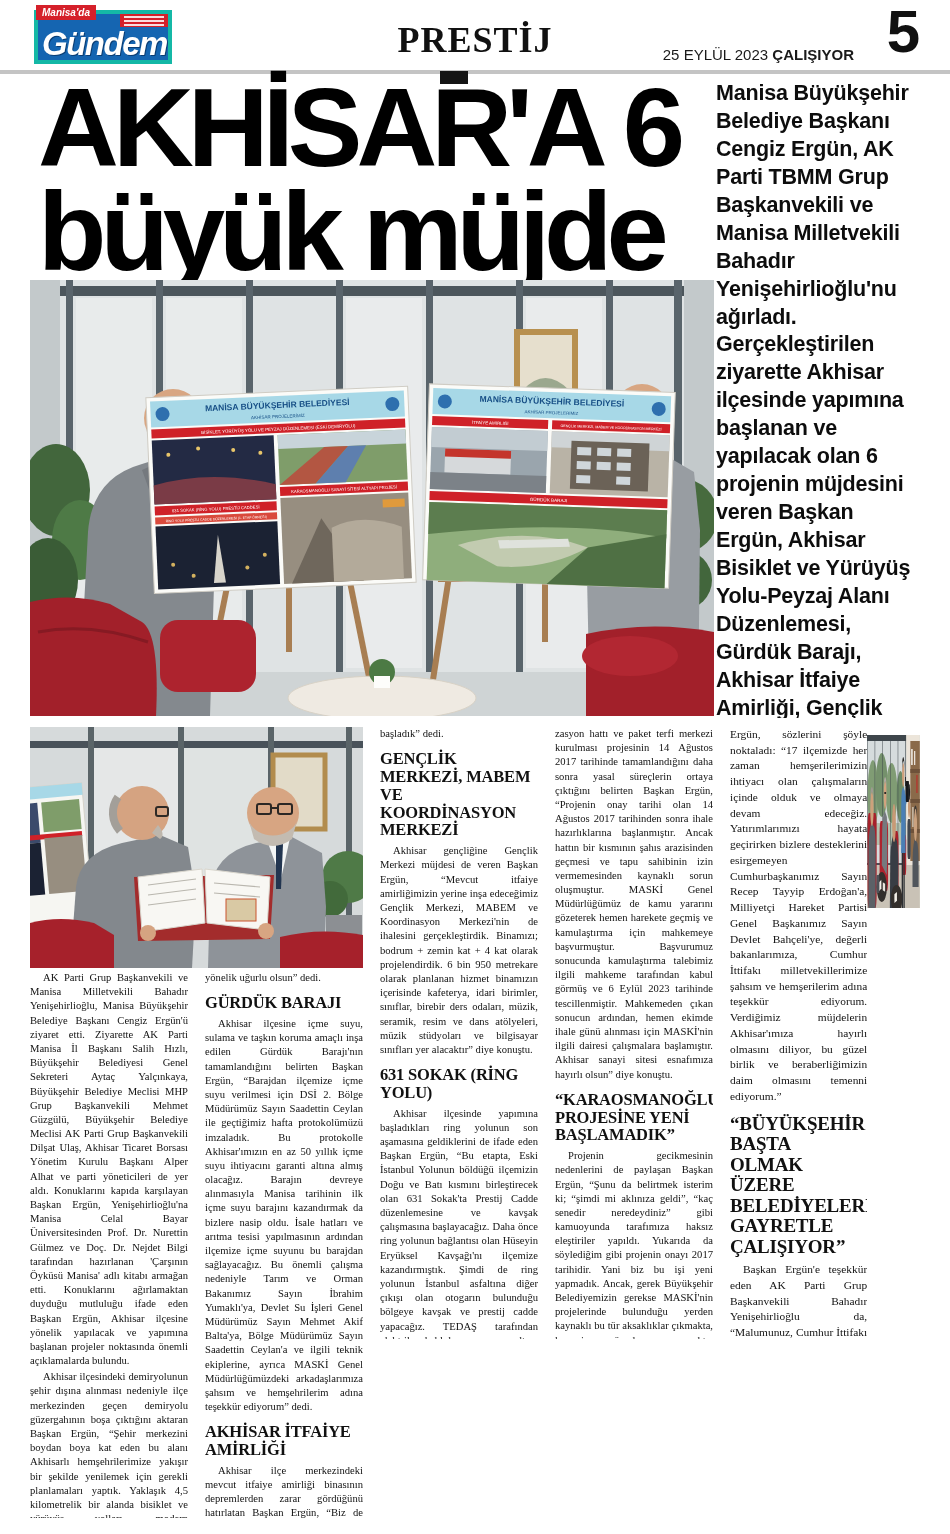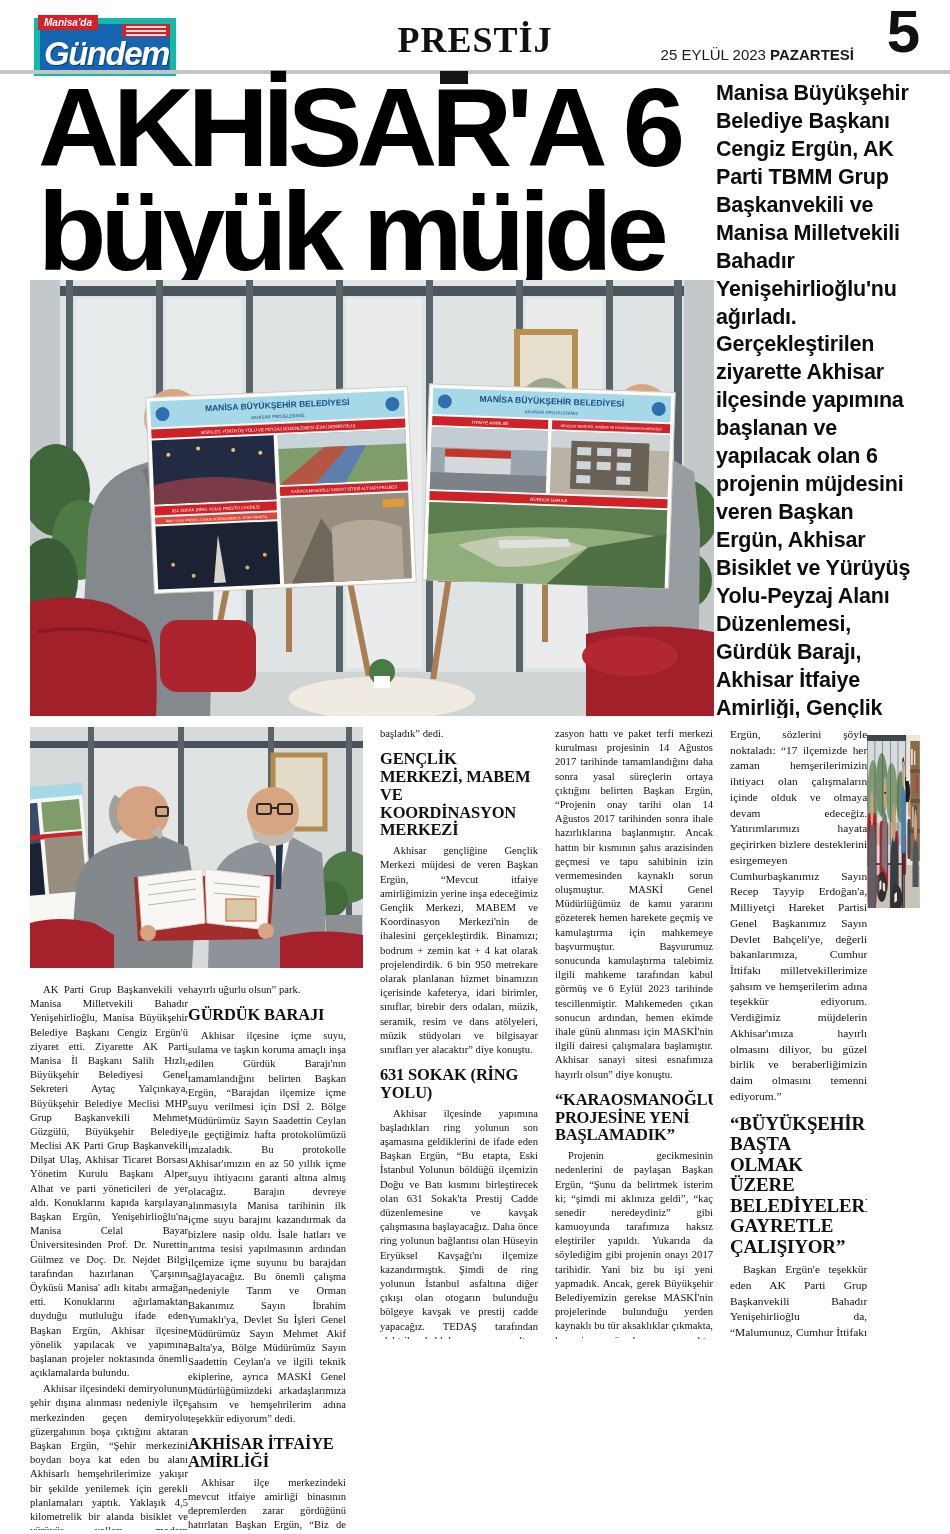--- a/index.html
+++ b/index.html
@@ -1,21 +1,21 @@
 <!DOCTYPE html>
 <html lang="tr"><head>
 <meta charset="utf-8">
 <style>
   html,body{margin:0;padding:0;background:#eee;}
   .page{position:relative;width:950px;height:1534px;background:#fff;overflow:hidden;
         font-family:"Liberation Serif",serif;color:#111;margin:0 auto;}
 
   
   .masthead{position:absolute;left:30px;right:30px;top:10px;height:56px;}
-  .logo{position:absolute;left:4px;top:8px;width:130px;height:46px;background:#1565b1;border:6px solid #14b8a6;}
+  .logo{position:absolute;left:4px;top:0;width:130px;height:46px;background:#1565b1;border:4px solid #14b8a6;}
   .logo-tab{position:absolute;top:-9px;left:-2px;background:#d5202a;color:#fff;
             font:italic bold 10px/1.5 "Liberation Sans",sans-serif;padding:0 6px;}
   .logo-stripe{position:absolute;top:0;right:0;width:48px;height:13px;background:#d5202a;}
   .logo-stripe i{display:block;height:2px;background:#fff;margin:2px 4px 0;opacity:.85;}
   .logo-main{position:absolute;left:4px;bottom:-2px;color:#fff;
              font:italic bold 33px/1.1 "Liberation Sans",sans-serif;letter-spacing:-1.5px;
              text-shadow:1px 1px 0 #0b3d73;text-align:center;}
   .section-title{position:absolute;left:0;right:0;top:12px;text-align:center;
                  font:bold 36px/1 "Liberation Serif",serif;letter-spacing:1px;}
   .date-block{position:absolute;right:66px;top:36px;font-family:"Liberation Sans",sans-serif;
@@ -33,21 +33,21 @@
   .headline span{display:block;white-space:nowrap;}
   .photo1{position:absolute;top:206px;left:0;width:684px;height:436px;display:block;}
   .intro{position:absolute;top:6px;right:0;width:204px;height:638px;overflow:hidden;
          font-family:"Liberation Sans",sans-serif;font-size:21.5px;line-height:1.3;
          font-weight:600;color:#0d0d0d;letter-spacing:-.2px;}
 
   
   .bottom-zone{position:absolute;top:727px;left:30px;width:890px;height:795px;display:flex;gap:17px;}
   .pair{width:333px;flex:none;}
   .photo2{width:333px;height:241px;display:block;}
-  .pair-cols{display:flex;margin-top:15px;height:547px;overflow:hidden;}
+  .pair-cols{display:flex;gap:17px;margin-top:3px;height:547px;overflow:hidden;}
   .pair-cols .col{width:158px;}
   .triple{flex:1;display:flex;flex-direction:row;}
   .triple-cols{display:flex;gap:17px;height:612px;overflow:hidden;}
   .triple-cols .col{width:158px;flex:none;}
   .triple-cols .col5{width:auto;flex:1;}
   .photo3{margin-top:8px;width:100%;height:173px;display:block;}
 
   .col{font-size:10.6px;line-height:1.34;text-align:justify;overflow:hidden;}
   .col p{margin:0 0 2px;}
   .col p.ind{text-indent:13px;}
@@ -67,21 +67,21 @@
       <span class="logo-stripe">
           <i></i>
           <i></i>
           <i></i>
         </span>
       <span class="logo-main">Gündem</span>
     </div>
     <div class="section-title">PRESTİJ</div>
     <div class="date-block">
       <span class="date">25 EYLÜL 2023</span>
-      <span class="day">PAZARTESİ</span>
+      <span class="day">ÇALIŞIYOR</span>
     </div>
     <div class="page-num">5</div>
   </header>
   <div class="rule">
     <span class="rule-notch"></span>
   </div>
 
   <section class="top-zone">
     <h1 class="headline">
       <span>AKHİSAR'A 6</span>
@@ -326,21 +326,21 @@
         </g>
         <path d="M0,196 Q30,188 64,196 L84,208 L84,241 L0,241 Z" fill="#a6212b"></path>
         <path d="M250,210 Q290,200 333,208 L333,241 L250,241 Z" fill="#a6212b"></path>
       </svg>
       <div class="pair-cols">
         <div class="col">
             <p class="para ind">AK Parti Grup Başkanvekili ve Manisa Milletvekili Bahadır Yenişehirlioğlu, Manisa Büyükşehir Belediye Başkanı Cengiz Ergün'ü ziyaret etti. Ziyarette AK Parti Manisa İl Başkanı Salih Hızlı, Büyükşehir Belediyesi Genel Sekreteri Aytaç Yalçınkaya, Büyükşehir Belediye Meclisi MHP Grup Başkanvekili Mehmet Güzgülü, Büyükşehir Belediye Meclisi AK Parti Grup Başkanvekili Dilşat Ulaş, Akhisar Ticaret Borsası Yönetim Kurulu Başkanı Alper Alhat ve parti yöneticileri de yer aldı. Konuklarını kapıda karşılayan Başkan Ergün, Yenişehirlioğlu'na Manisa Celal Bayar Üniversitesinden Prof. Dr. Nurettin Gülmez ve Doç. Dr. Nejdet Bilgi tarafından hazırlanan 'Çarşının Öyküsü Manisa' adlı kitabı armağan etti. Konuklarını ağırlamaktan duyduğu mutluluğu ifade eden Başkan Ergün, Akhisar ilçesine yönelik yapılacak ve yapımına başlanan projeler noktasında önemli açıklamalarda bulundu.</p>
             <p class="para ind">Akhisar ilçesindeki demiryolunun şehir dışına alınması nedeniyle ilçe merkezinden geçen demiryolu güzergahının boşa çıktığını aktaran Başkan Ergün, “Şehir merkezini boydan boya kat eden bu alanı Akhisarlı hemşehrilerimize yakışır bir şekilde yenilemek için gerekli planlamaları yaptık. Yaklaşık 4,5 kilometrelik bir alanda bisiklet ve yürüyüş yolları, modern aydınlatmalar, dinlenme alanları, oturma grupları, şarj istasyonları ve bisiklet park alanları yapacağız. Ekiplerimiz şuan yaklaşık maliyet çalışmalarını tamamlamak üzere. Akabinde yapım ihalesine geçeceğiz. Akhisar'ımıza</p>
           </div>
         <div class="col">
-            <p class="para">hayırlı uğurlu olsun” park.</p>
+            <p class="para">yönelik uğurlu olsun” dedi.</p>
             <h3 class="sub-head">GÜRDÜK BARAJI</h3>
             <p class="para ind">Akhisar ilçesine içme suyu, sulama ve taşkın koruma amaçlı inşa edilen Gürdük Barajı'nın tamamlandığını belirten Başkan Ergün, “Barajdan ilçemize içme suyu verilmesi için DSİ 2. Bölge Müdürümüz Sayın Saadettin Ceylan ile geçtiğimiz hafta protokolümüzü imzaladık. Bu protokolle Akhisar'ımızın en az 50 yıllık içme suyu ihtiyacını garanti altına almış olacağız. Barajın devreye alınmasıyla Manisa tarihinin ilk içme suyu barajını kazandırmak da bizlere nasip oldu. İsale hatları ve arıtma tesisi yapılmasının ardından ilçemize içme suyunu bu barajdan sağlayacağız. Bu önemli çalışma nedeniyle Tarım ve Orman Bakanımız Sayın İbrahim Yumaklı'ya, Devlet Su İşleri Genel Müdürümüz Sayın Mehmet Akif Balta'ya, Bölge Müdürümüz Sayın Saadettin Ceylan'a ve ilgili teknik ekiplerine, ayrıca MASKİ Genel Müdürlüğümüzdeki arkadaşlarımıza şahsım ve hemşehrilerim adına teşekkür ediyorum” dedi.</p>
             <h3 class="sub-head">AKHİSAR İTFAİYE AMİRLİĞİ</h3>
             <p class="para ind">Akhisar ilçe merkezindeki mevcut itfaiye amirliği binasının depremlerden zarar gördüğünü hatırlatan Başkan Ergün, “Biz de buraya Gençlik Merkezi, MABEM ve Koordinasyon Merkezi planlamamızı yapmış ve yeni itfaiye amirliğimizin projelerini hazırlamıştık. Akhisar Belediyesi Fen İşleri Şantiye binası karşısında bulunan alan ilçe belediyesi tarafından Büyükşehir Belediyemize tahsis edildi. 3 bin 689 metrekare alan üzerinde bin 125 metrekare kapalı alana sahip yeni itfaiye amirliği binamızın yapımına da hayırlısıyla</p>
           </div>
       </div>
     </div>
 
     <div class="triple">
       <div class="triple-cols">

